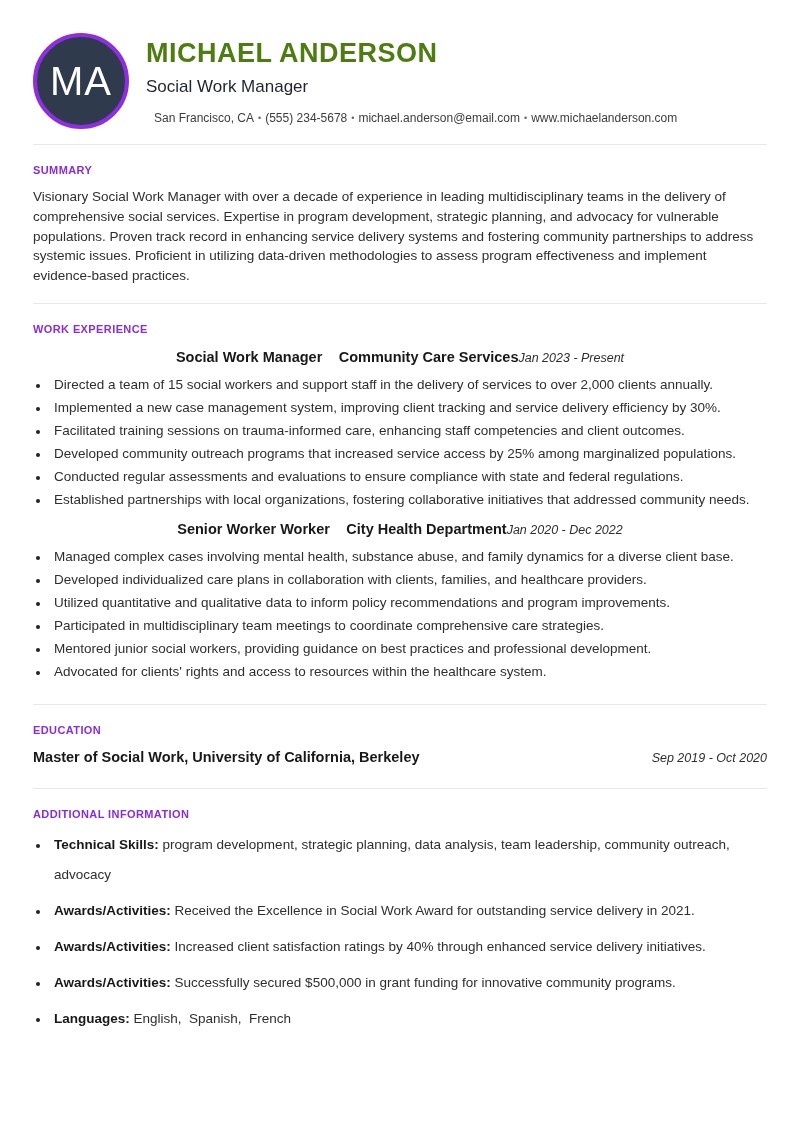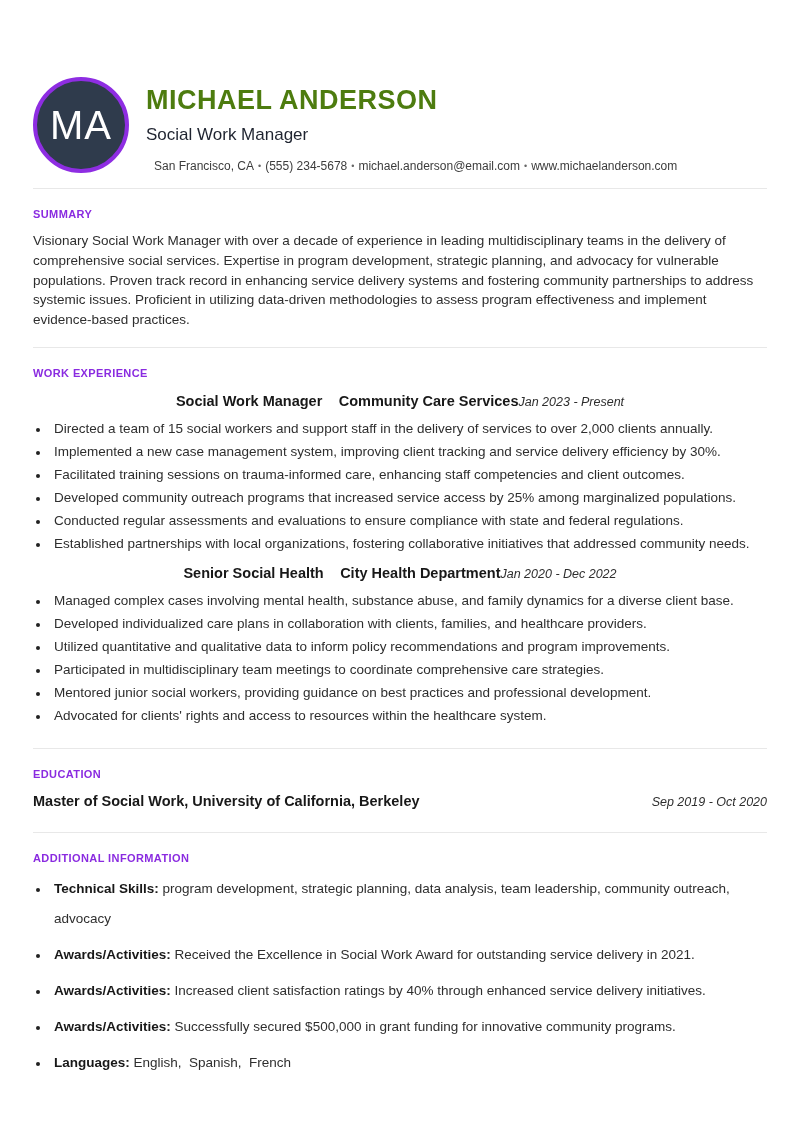--- a/index.html
+++ b/index.html
@@ -7,21 +7,21 @@
   body {
     width: 800px;
     min-height: 1130px;
     background: #ffffff;
     font-family: "Liberation Sans", sans-serif;
     color: #2b2b2b;
   }
   .page { padding: 33px 33px 40px; }
 
   
-  .header { display: flex; align-items: flex-end; gap: 17px; margin-top: 44px; }
+  .header { display: flex; align-items: center; gap: 17px; }
   .avatar {
     width: 96px; height: 96px; flex-shrink: 0;
     border-radius: 50%;
     background: #2f3b4c;
     border: 4px solid #8e2de2;
     display: flex; align-items: center; justify-content: center;
   }
   .avatar-initials {
     color: #ffffff; font-size: 40px; font-weight: 400; letter-spacing: 1px;
   }
@@ -135,21 +135,21 @@
         <li>Facilitated training sessions on trauma-informed care, enhancing staff competencies and client outcomes.</li>
         <li>Developed community outreach programs that increased service access by 25% among marginalized populations.</li>
         <li>Conducted regular assessments and evaluations to ensure compliance with state and federal regulations.</li>
         <li>Established partnerships with local organizations, fostering collaborative initiatives that addressed community needs.</li>
       </ul>
     </div>
 
     <div class="job">
       <div class="entry-header">
         <div>
-          <span class="entry-title">Senior Social Health</span>
+          <span class="entry-title">Senior Worker Worker</span>
           <span class="entry-title entry-company">City Health Department</span>
         </div>
         <span class="entry-dates">Jan 2020 - Dec 2022</span>
       </div>
       <ul class="bullets">
         <li>Managed complex cases involving mental health, substance abuse, and family dynamics for a diverse client base.</li>
         <li>Developed individualized care plans in collaboration with clients, families, and healthcare providers.</li>
         <li>Utilized quantitative and qualitative data to inform policy recommendations and program improvements.</li>
         <li>Participated in multidisciplinary team meetings to coordinate comprehensive care strategies.</li>
         <li>Mentored junior social workers, providing guidance on best practices and professional development.</li>

